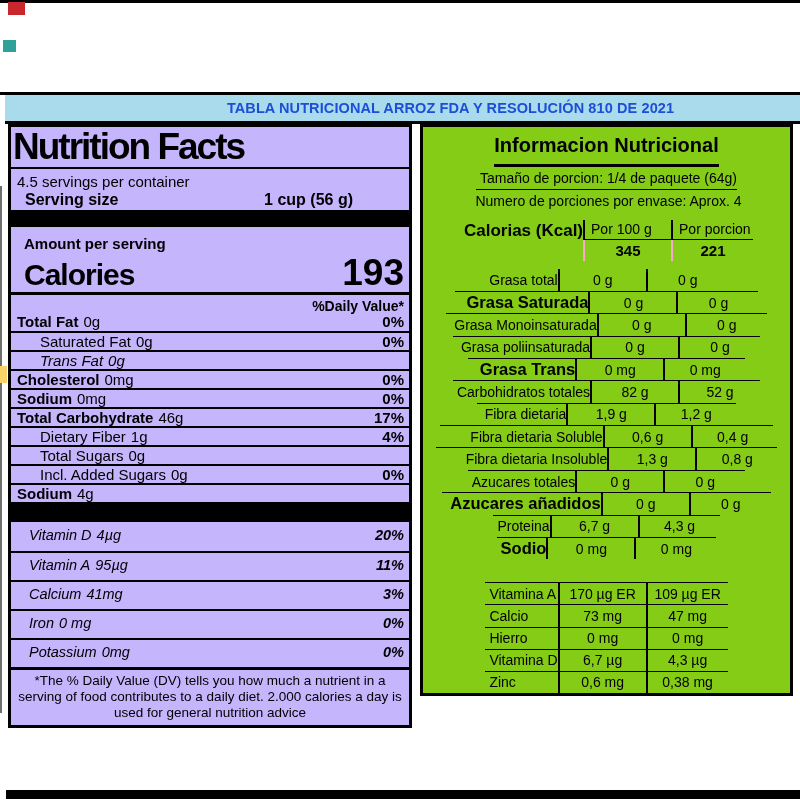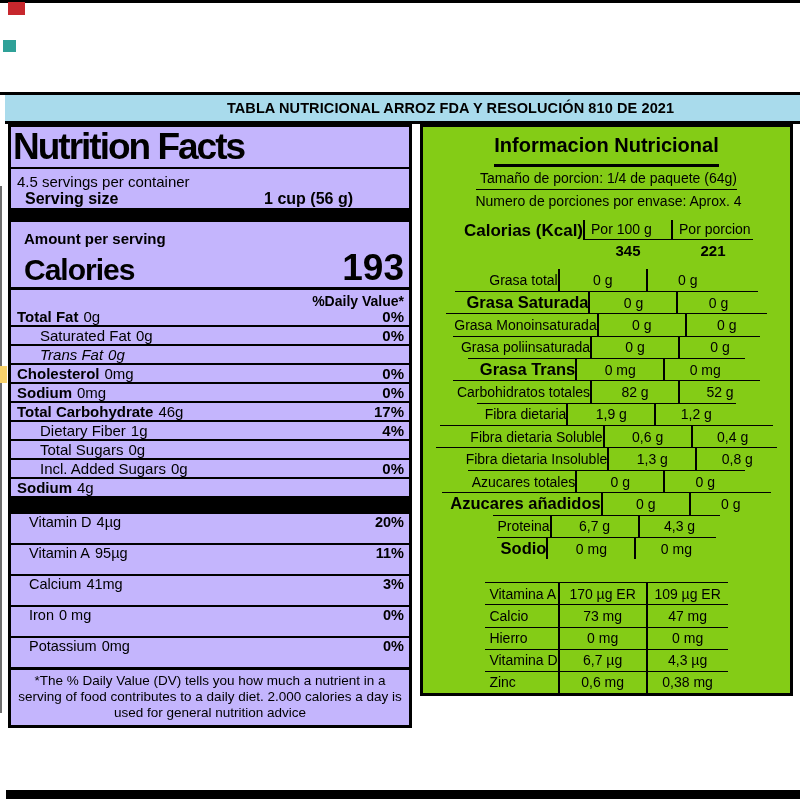--- a/index.html
+++ b/index.html
@@ -14,21 +14,21 @@
   .rec-teal{position:absolute;left:3px;top:40px;width:13px;height:12px;background:#2fa198;}
   .leftline{position:absolute;left:0;top:186px;width:2px;height:527px;background:#6e6e6e;}
   .yellowtick{position:absolute;left:0;top:366px;width:7px;height:17px;background:#f8d26a;}
   .bottombar{position:absolute;left:6px;top:790px;width:794px;height:9px;background:#000;}
   .bannerline{position:absolute;left:0;top:92px;width:800px;height:3px;background:#000;}
   
   .banner{
     position:absolute;left:5px;top:95px;width:795px;height:29px;box-sizing:border-box;
     background:#a9dbec;border-bottom:3px solid #000;
     display:flex;align-items:center;justify-content:center;padding-left:96px;
-    font-weight:bold;font-size:14.5px;color:#000000;letter-spacing:.1px;
+    font-weight:bold;font-size:14.5px;color:#1d4ed8;letter-spacing:.1px;
   }
   
   .nf{
     position:absolute;left:8px;top:124px;width:404px;height:604px;box-sizing:border-box;
     border:3px solid #000;display:flex;flex-direction:column;background:#c4b5fd;
   }
   .nf-title{height:40px;line-height:40px;font-weight:bold;font-size:37px;letter-spacing:-2px;padding-left:2px;white-space:nowrap;}
   .nf-rule{border-top:2px solid #000;}
   .nf-servings{height:22px;font-size:15px;padding:4px 0 0 6px;box-sizing:border-box;}
   .nf-ssize{height:24px;display:flex;align-items:center;font-weight:bold;font-size:16px;padding-left:14px;}
@@ -42,21 +42,21 @@
   .lrow{display:flex;align-items:center;height:21.8px;box-sizing:border-box;font-size:15px;padding:0 5px 0 6px;border-top:2px solid #000;}
   .lrow:first-of-type{border-top:none;}
   .lrow.nb{border-top:none;}
   .lrow .ln{white-space:pre;}
   .lrow.bold .ln{font-weight:bold;}
   .lrow.ind{padding-left:29px;}
   .lrow.it .ln,.lrow.it .la{font-style:italic;}
   .la{margin-left:5px;}
   .ldv{margin-left:auto;font-weight:bold;}
   .bar24{height:25px;background:#000;}
-  .mrow{display:flex;align-items:center;height:34px;box-sizing:border-box;font-size:14.5px;padding:0 5px 13px 18px;border-top:2px solid #000;}
+  .mrow{display:flex;align-items:center;height:34px;box-sizing:border-box;font-size:14.5px;padding:0 5px 3px 18px;border-top:2px solid #000;font-style:italic;}
   .mrow.first{border-top:none;}
   .nf-foot{
     border-top:3px solid #000;flex:1;box-sizing:border-box;
     font-size:13.5px;line-height:1.18;text-align:center;padding:3px 4px 4px 4px;
   }
   
   .inp{
     position:absolute;left:420px;top:124px;width:373px;height:572px;box-sizing:border-box;
     border:3px solid #000;display:flex;flex-direction:column;background:#84cc16;align-items:center;
   }
@@ -64,21 +64,21 @@
   .pline{height:23px;box-sizing:border-box;display:flex;align-items:center;font-size:14px;padding-left:4px;}
   .pline.b1{border-bottom:1px solid #000;}
   .bar6{height:7px;background:#000;}
   .bar9{height:8px;background:#000;}
   .bar16{height:16px;background:#000;}
   .spacer7{height:7px;}
   .grid{display:grid;grid-template-columns:1fr 88px 82px;}
   .calhead{grid-template-rows:20px 21px;}
   .calhead .cl{grid-row:1/3;font-weight:bold;font-size:17px;padding:1px 0 0 4px;}
   .calhead .hc{border-left:2px solid #000;border-bottom:1px solid #000;font-size:14px;display:flex;align-items:center;padding-left:6px;}
-  .calhead .vc{border-left:2px solid #84cc16;font-weight:bold;font-size:15px;display:flex;align-items:center;justify-content:center;}
+  .calhead .vc{border-left:2px solid #f9a8d4;font-weight:bold;font-size:15px;display:flex;align-items:center;justify-content:center;}
   .rrow{height:22.4px;box-sizing:border-box;border-top:1.5px solid #000;}
   .rrow.first{border-top:none;}
   .rrow .rl{display:flex;align-items:center;font-size:14px;padding-left:4px;}
   .rrow .rv{border-left:2px solid #000;display:flex;align-items:center;justify-content:center;font-size:14px;}
   .rrow.bold .rl{font-weight:bold;font-size:16.5px;}
   .rrow .pl8{padding-left:8px;}
   .rrow .pl12{padding-left:12px;}
   .rrow .pl16{padding-left:8px;}
   .rrow .pl30{padding-left:30px;}
   .rmicro .rrow{height:22.2px;}

